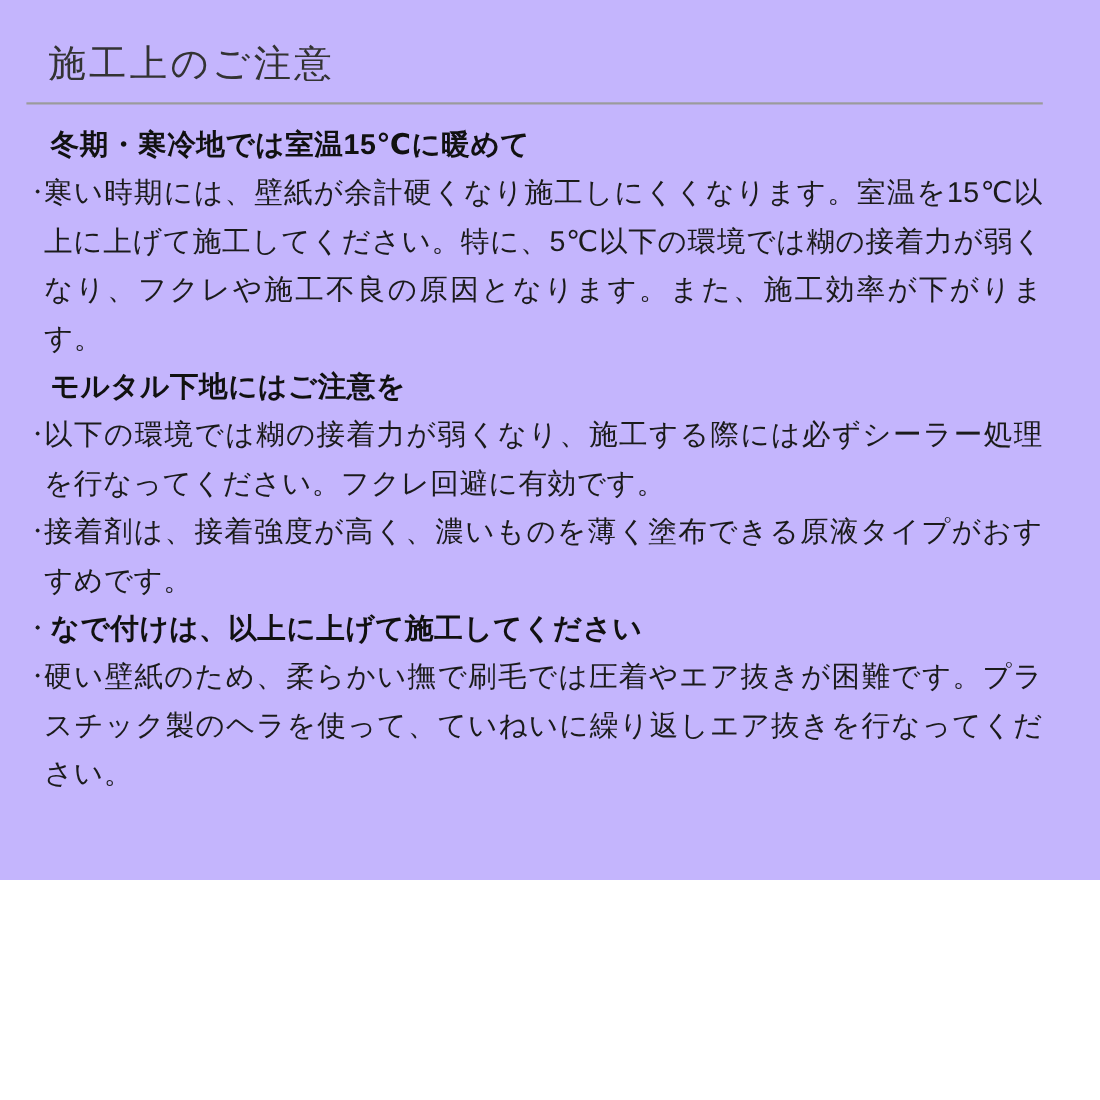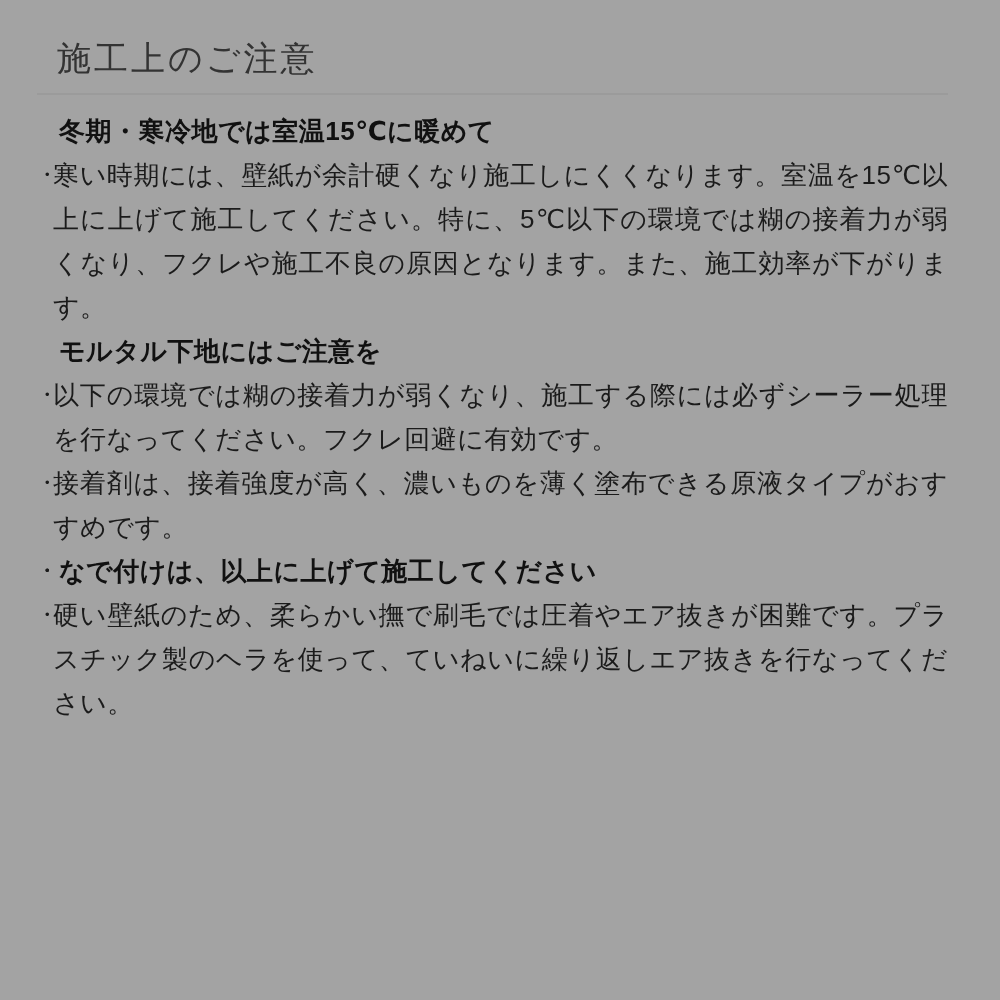--- a/index.html
+++ b/index.html
@@ -4,23 +4,23 @@
 <style>
   * { box-sizing: border-box; }
   html, body {
     margin: 0;
     padding: 0;
     background: #ffffff;
     font-family: "Liberation Sans", "DejaVu Sans", sans-serif;
   }
   .page {
     width: 1000px;
-    height: 1000px;
-    background: #a3a3a3;
-    padding: 36px 52px 0 37px;
+    height: 800px;
+    background: #c4b5fd;
+    padding: 36px 52px 0 24px;
     overflow: hidden;
   }
   .title {
     margin: 0 0 0 20px;
     font-size: 34px;
     font-weight: 400;
     line-height: 44px;
     letter-spacing: 3px;
     color: #333333;
   }

